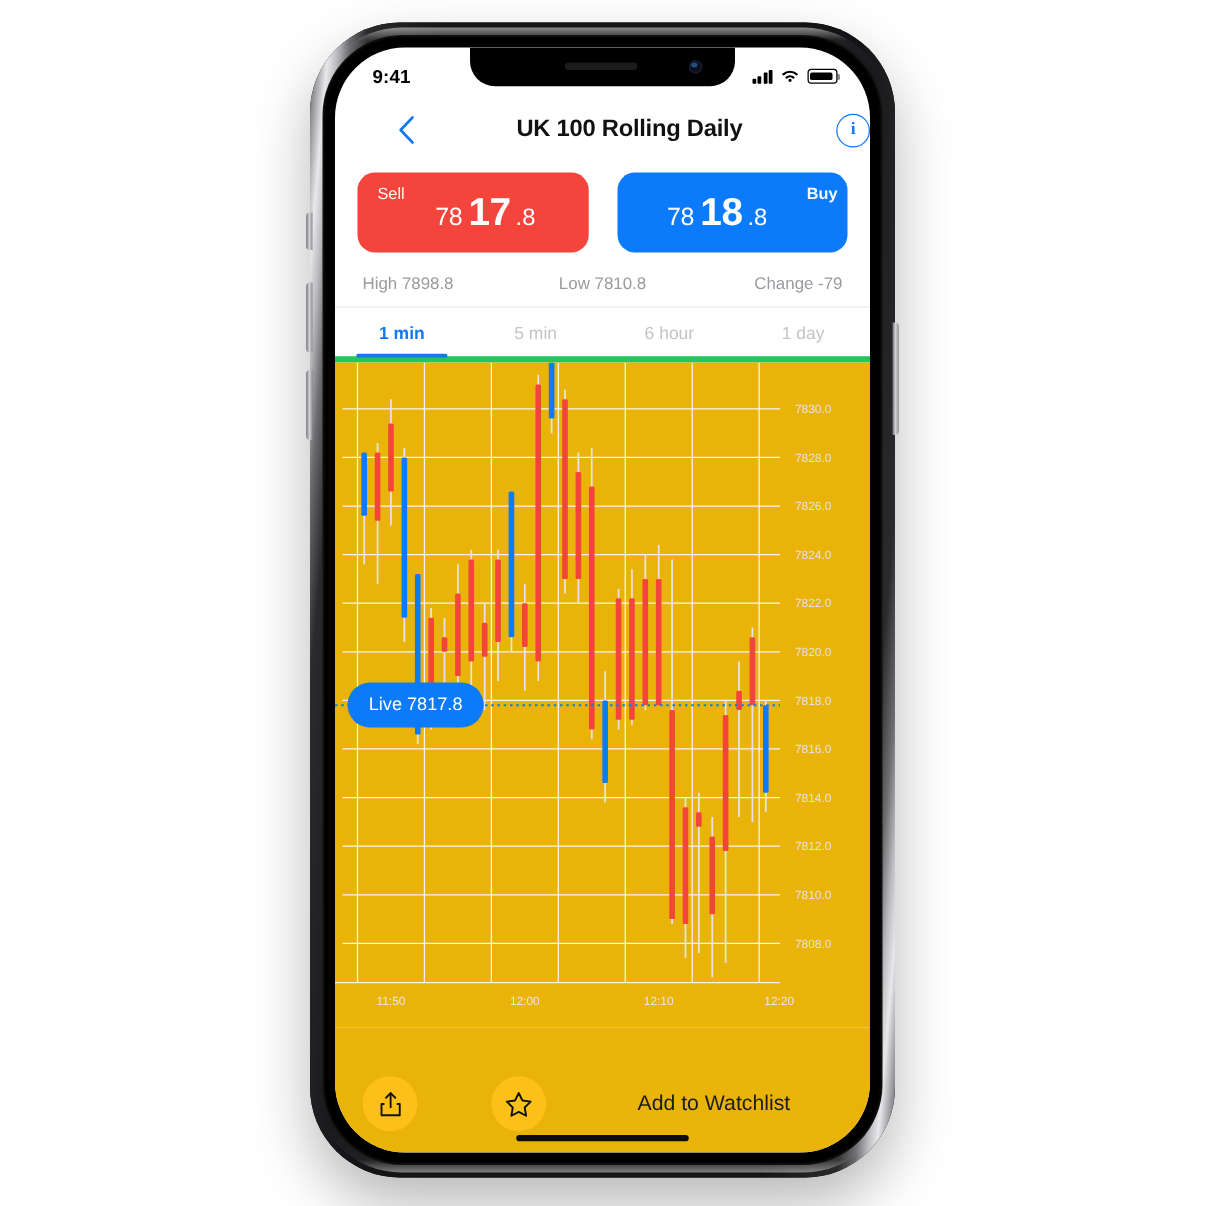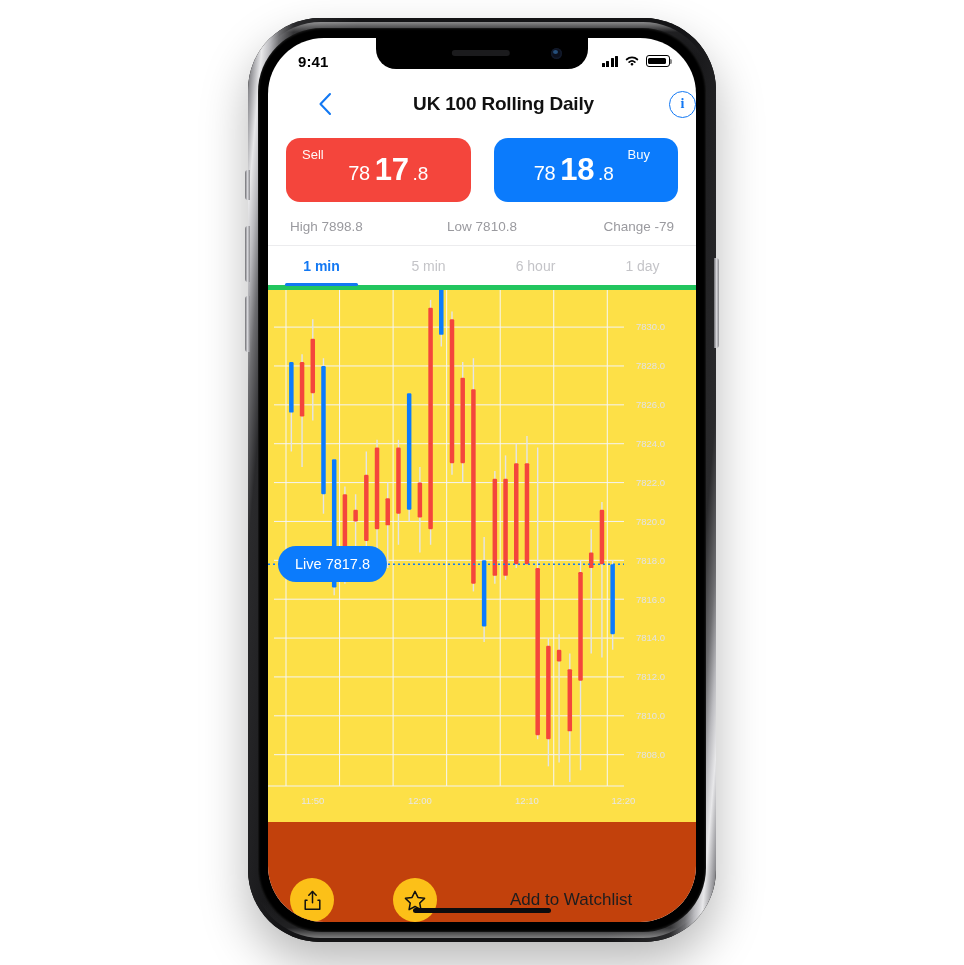--- a/index.html
+++ b/index.html
@@ -120,21 +120,21 @@
     display:flex; gap:23px; padding:0 18px;
   }
   .deal{
     flex:1; border-radius:14px; position:relative; color:#fff; cursor:pointer;
     display:flex; align-items:center; justify-content:center;
   }
   .deal.sell{ background:#f4453c; }
   .deal.buy { background:#0b7bfc; }
   .deal .side-lbl{ position:absolute; top:9px; font-size:13px; font-weight:400; opacity:.97; }
   .deal.sell .side-lbl{ left:16px; }
-  .deal.buy  .side-lbl{ right:28px; }
+  .deal.buy  .side-lbl{ right:8px;font-weight:bold; }
   .price{ display:flex; align-items:baseline; font-weight:400; }
   .price .p-pre{ font-size:20px; letter-spacing:-.3px; }
   .price .p-big{ font-size:31px; font-weight:700; letter-spacing:-.4px; margin:0 1px 0 5px; }
   .price .p-dec{ font-size:19px; margin-left:3px; }
   .deal.sell .price{ transform:translateX(10px); }
   .deal.buy  .price{ transform:translateX(-12px); }
 
   
   .stats{
     position:absolute; top:170px; left:0; right:0; height:38px;
@@ -157,38 +157,38 @@
   }
   .tab.active{ color:#1278f3; font-weight:700; }
   .tab.active:after{
     content:''; position:absolute; bottom:-1px; left:16%; right:16%;
     height:3px; background:#1278f3; border-radius:2px;
   }
 
   
   .chart-wrap{
     position:absolute; top:252px; left:0; right:0; bottom:100px;
-    background:#fde047; overflow:hidden;
+    background:#eab308; overflow:hidden;
   }
   .chart-svg{ position:absolute; inset:0; width:100%; height:100%; }
   .ylabel{ font-size:9.5px; fill:#e2e2e6; font-family:"Liberation Sans", sans-serif; }
   .xlabel{ font-size:9.5px; fill:#e6e6ea; font-family:"Liberation Sans", sans-serif; }
 
   .live-pill{
     position:absolute; left:10px; display:flex; align-items:center;
     height:36px; padding:0 17px; background:#0b7bfc; color:#fff;
     border-radius:18px; font-size:14.5px; white-space:nowrap;
     transform:translateY(-50%); z-index:6; cursor:pointer;
   }
 
   
   .bottombar{
     position:absolute; bottom:0; left:0; right:0; height:100px;
-    display:flex; align-items:flex-end; padding:22px 0 0 22px;
-    background:#c2410c;
+    display:flex; align-items:center; padding:22px 0 0 22px;
+    background:#eab308;
     gap:47px;
   }
   .circ{
     width:44px; height:44px; border-radius:50%; background:#fcc018;
     display:flex; align-items:center; justify-content:center; cursor:pointer;
     margin-right:12px; flex:none;
   }
   .watch-label{
     font-size:17px; color:#1d1d1f; margin-left:14px; line-height:44px; cursor:pointer;
   }

